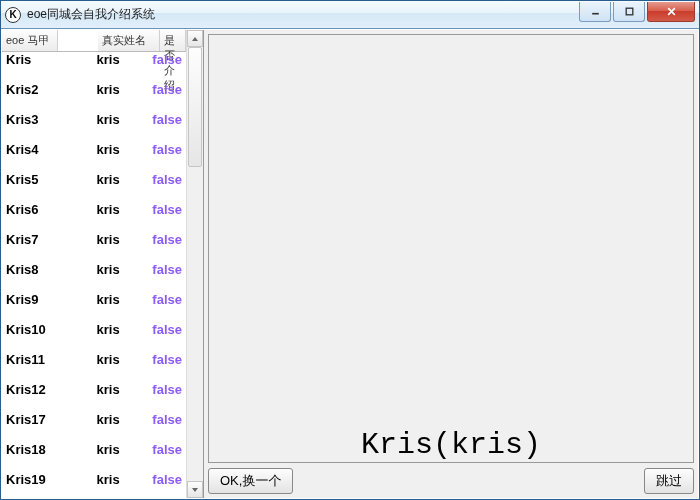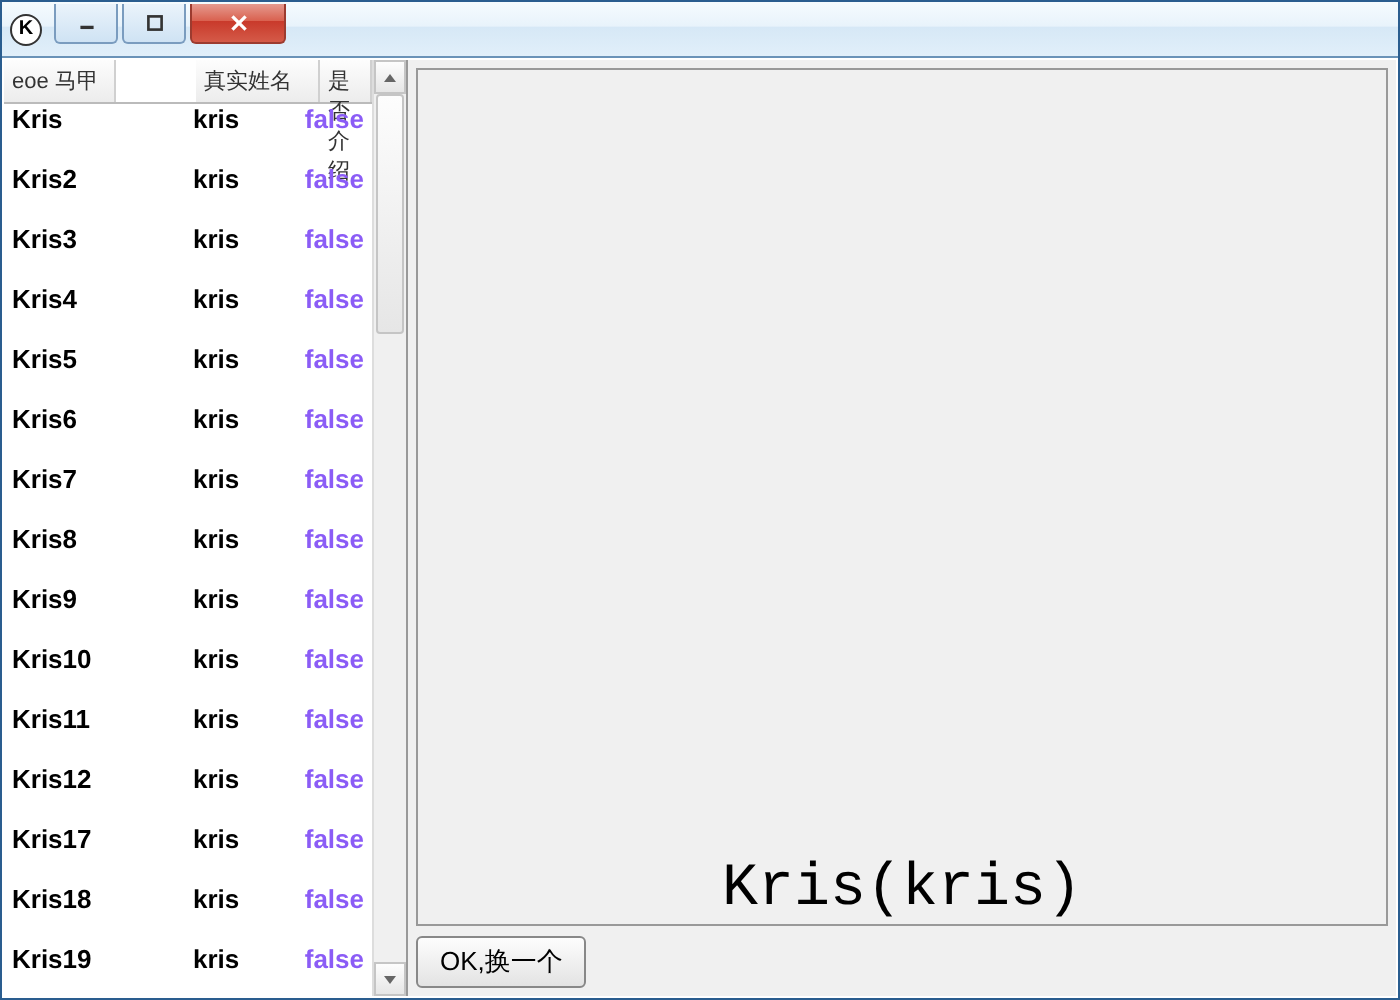--- a/index.html
+++ b/index.html
@@ -80,20 +80,21 @@
     background: linear-gradient(to bottom, #fdfdfd, #e3e3e3);
     border: 1px solid #888; border-radius: 3px; display:flex; align-items:center;
   }
 </style>
 </head>
 <body>
 
 <div class="window">
   <div class="titlebar">
     <span class="app-icon">K</span>
+    <span class="title">eoe同城会自我介绍系统</span>
     <div class="win-btns">
       <div class="win-btn">
         <svg viewBox="0 0 10 10">
             <line x1="2" y1="7" x2="8" y2="7" stroke="#333" stroke-width="1.5"></line>
           </svg>
       </div>
       <div class="win-btn">
         <svg viewBox="0 0 10 10">
             <rect x="2" y="2" width="6" height="6" fill="none" stroke="#333" stroke-width="1.2"></rect>
           </svg>
@@ -211,16 +212,17 @@
         </div>
       </div>
     </div>
 
     <div class="right-panel">
       <div class="canvas">
         <div class="big-name">Kris(kris)</div>
       </div>
       <div class="btn-row">
         <div class="btn">OK,换一个</div>
+        <div class="btn">跳过</div>
       </div>
     </div>
   </div>
 </div>
 
 </body></html>

